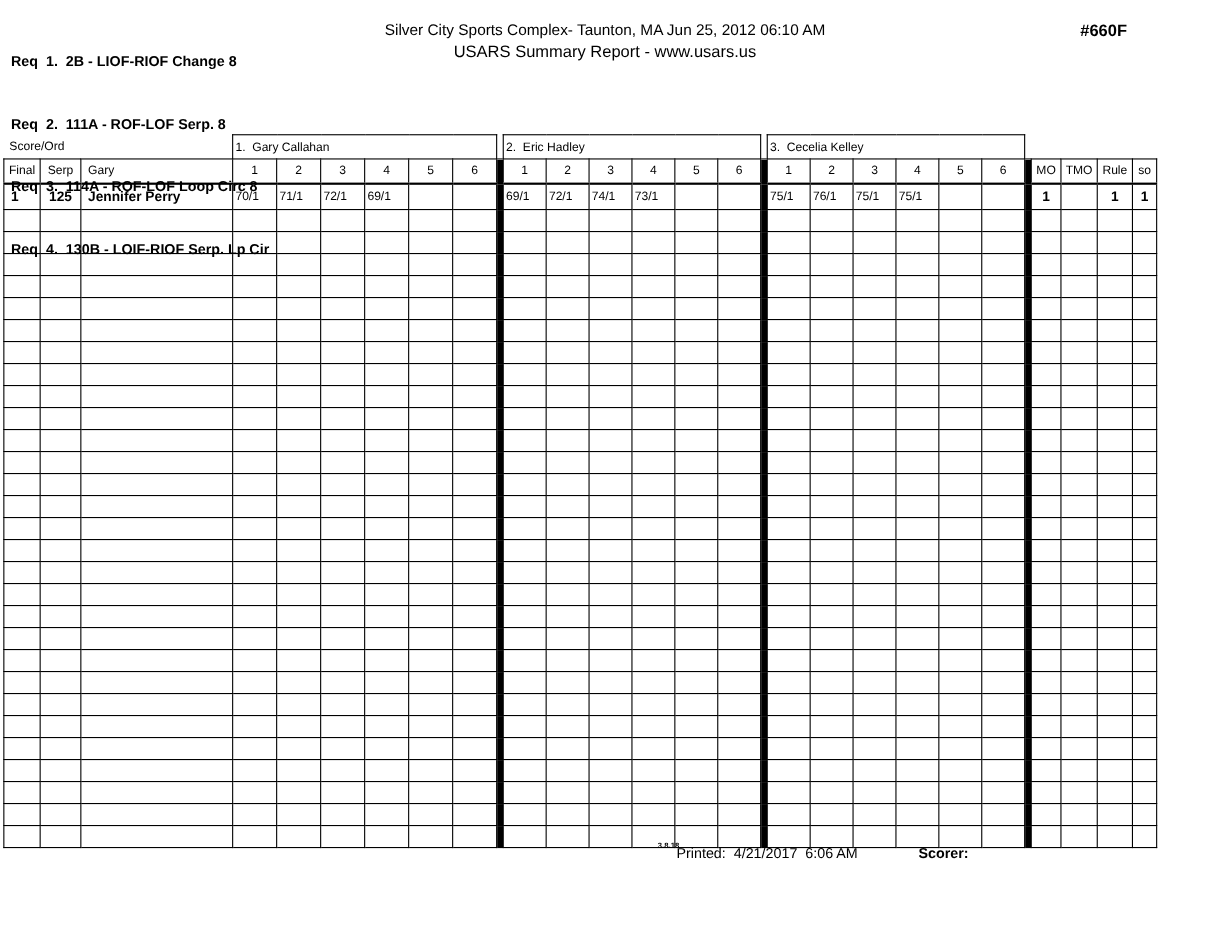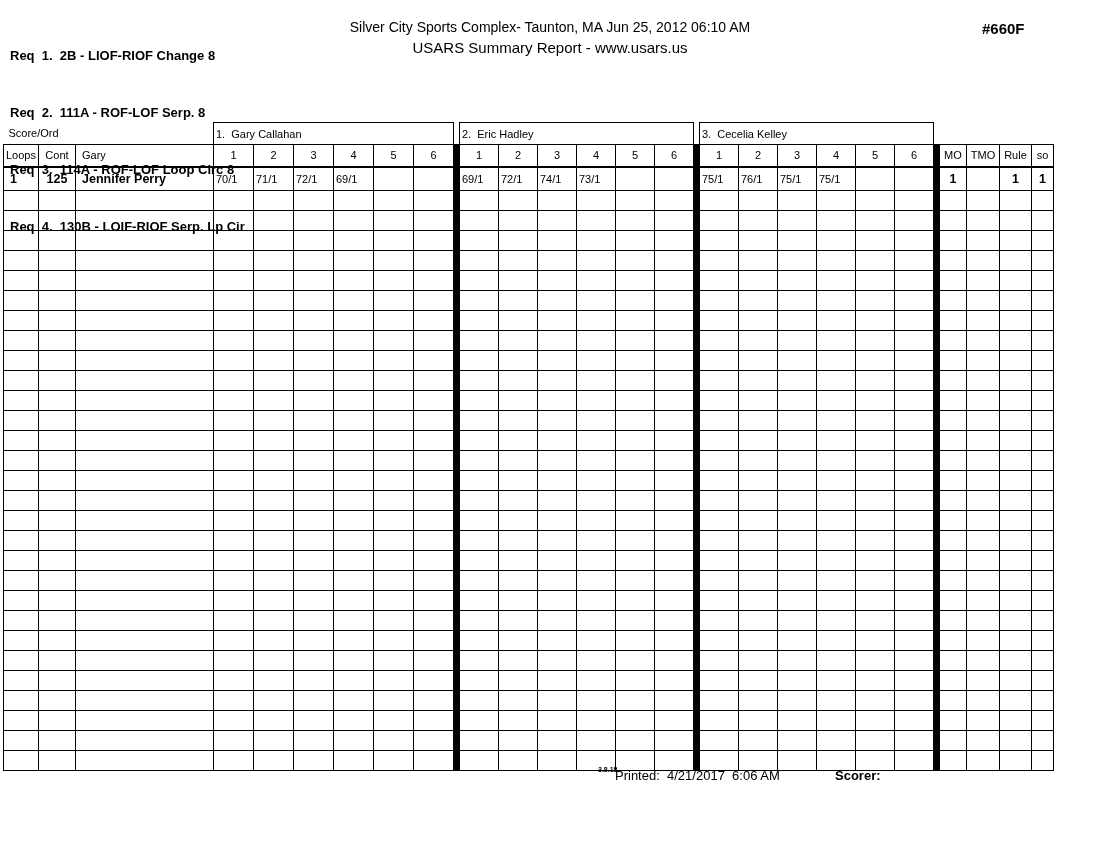--- a/index.html
+++ b/index.html
@@ -88,22 +88,22 @@
     <tr style="height:22px">
       <td class="nb corner" colspan="3">Score/Ord</td>
       <td class="jbox" colspan="6">1.  Gary Callahan</td>
       <td class="nb"></td>
       <td class="jbox" colspan="6">2.  Eric Hadley</td>
       <td class="nb"></td>
       <td class="jbox" colspan="6">3.  Cecelia Kelley</td>
       <td class="nb" colspan="5"></td>
     </tr>
     <tr class="hdr" style="height:22px">
-      <td class="b ctr">Loops</td>
-      <td class="b ctr">Cont</td>
+      <td class="b ctr">Final</td>
+      <td class="b ctr">Serp</td>
       <td class="b pl">Gary</td>
       <td class="b ctr">1</td>
       <td class="b ctr">2</td>
       <td class="b ctr">3</td>
       <td class="b ctr">4</td>
       <td class="b ctr">5</td>
       <td class="b ctr">6</td>
       <td class="bar"></td>
       <td class="b ctr">1</td>
       <td class="b ctr">2</td>

